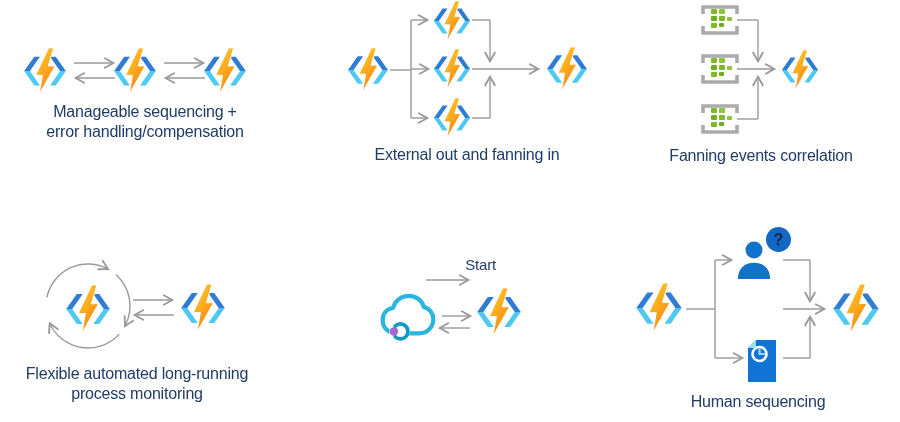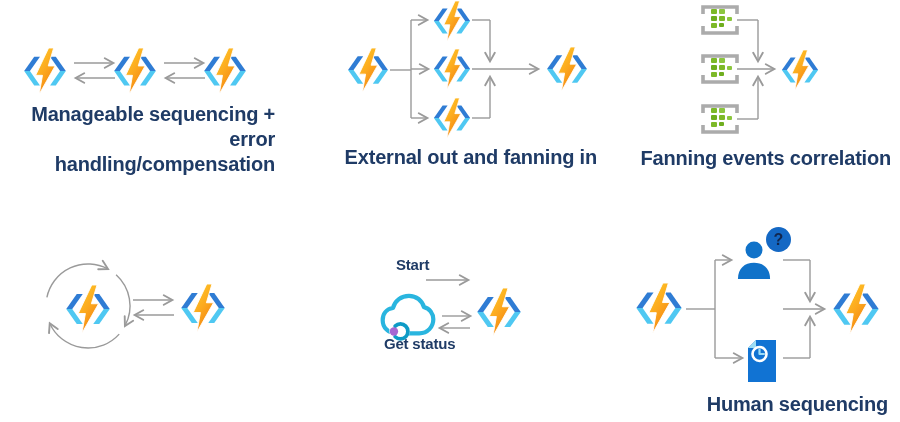--- a/index.html
+++ b/index.html
@@ -4,25 +4,25 @@
 <style>
   html,body{margin:0;padding:0;background:#fff;}
   #canvas{
     position:relative;width:900px;height:422px;background:#ffffff;overflow:hidden;
     font-family:"Liberation Sans",sans-serif;
   }
   #wires{position:absolute;left:0;top:0;z-index:1;}
   .w{stroke:#9A9A9A;stroke-width:1.4;fill:none;}
   .ic{position:absolute;z-index:2;}
   .caption{
-    position:absolute;z-index:3;text-align:right;font-weight:700;font-size:20px;
+    position:absolute;z-index:3;text-align:center;font-weight:400;font-size:16px;
     line-height:1.24;color:#1F3B66;white-space:pre-line;letter-spacing:-0.2px;
   }
   .lbl{
-    position:absolute;z-index:3;text-align:left;font-weight:700;font-size:15px;
+    position:absolute;z-index:3;text-align:right;font-weight:400;font-size:15px;
     color:#1F3B66;letter-spacing:-0.2px;
   }
   .badge{
     position:absolute;z-index:4;width:25px;height:25px;border-radius:50%;
     background:#1468C4;color:#12264D;font-weight:700;font-size:16px;
     display:flex;align-items:center;justify-content:center;
   }
 </style>
 </head>
 <body>
@@ -183,29 +183,30 @@
       <use href="#sym-func"></use>
     </svg>
   <div class="caption" style="left:631px;top:146px;width:260px">Fanning events correlation</div>
 
   <svg class="ic" style="left:64px;top:285px" width="48" height="48">
       <use href="#sym-func"></use>
     </svg>
   <svg class="ic" style="left:179px;top:284px" width="48" height="48">
       <use href="#sym-func"></use>
     </svg>
+  <div class="caption" style="left:0px;top:364px;width:274px">Flexible automated long-running
+process monitoring</div>
 
   <div class="lbl" style="left:396px;top:256px;width:100px">Start</div>
   <svg class="ic" style="left:378px;top:290px" width="60" height="51">
       <use href="#sym-cloud"></use>
     </svg>
   <svg class="ic" style="left:475px;top:288px" width="48" height="48">
       <use href="#sym-func"></use>
     </svg>
-  <div class="lbl" style="left:384px;top:335px;width:120px">Get status</div>
 
   <svg class="ic" style="left:634px;top:283px" width="50" height="50">
       <use href="#sym-func"></use>
     </svg>
   <svg class="ic" style="left:737px;top:241px" width="34" height="38">
       <use href="#sym-person"></use>
     </svg>
   <div class="badge" style="left:766px;top:227px">?</div>
   <svg class="ic" style="left:748px;top:340px" width="28" height="42">
       <use href="#sym-doc"></use>

